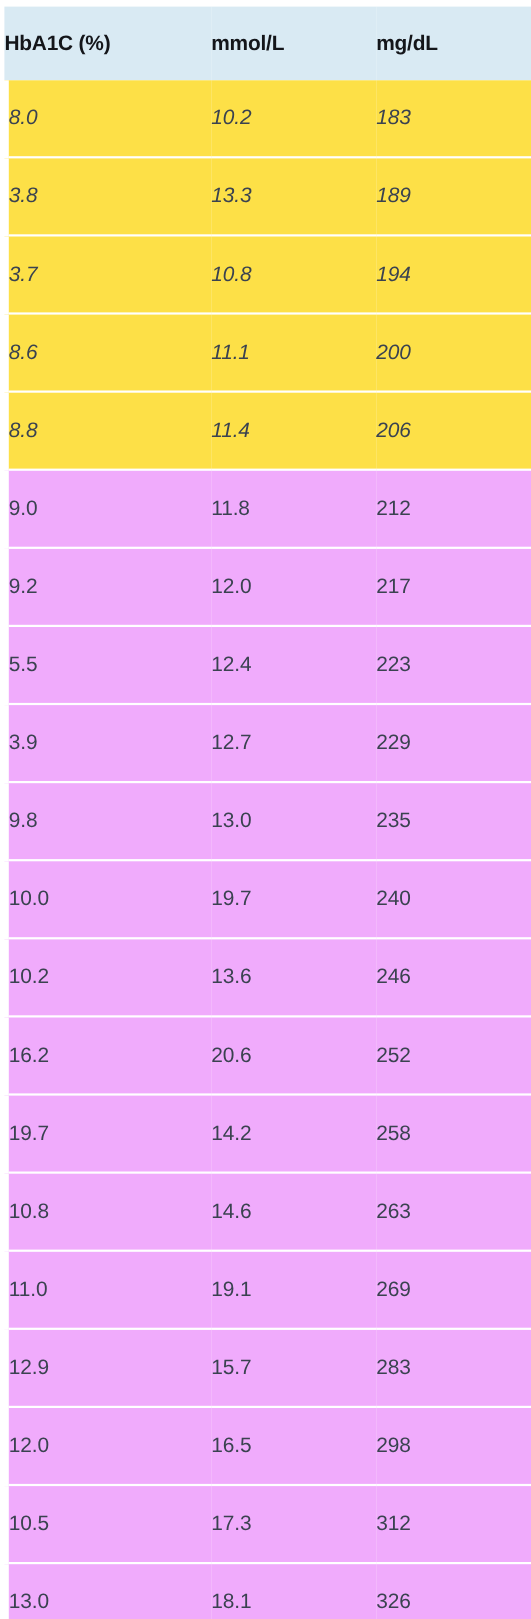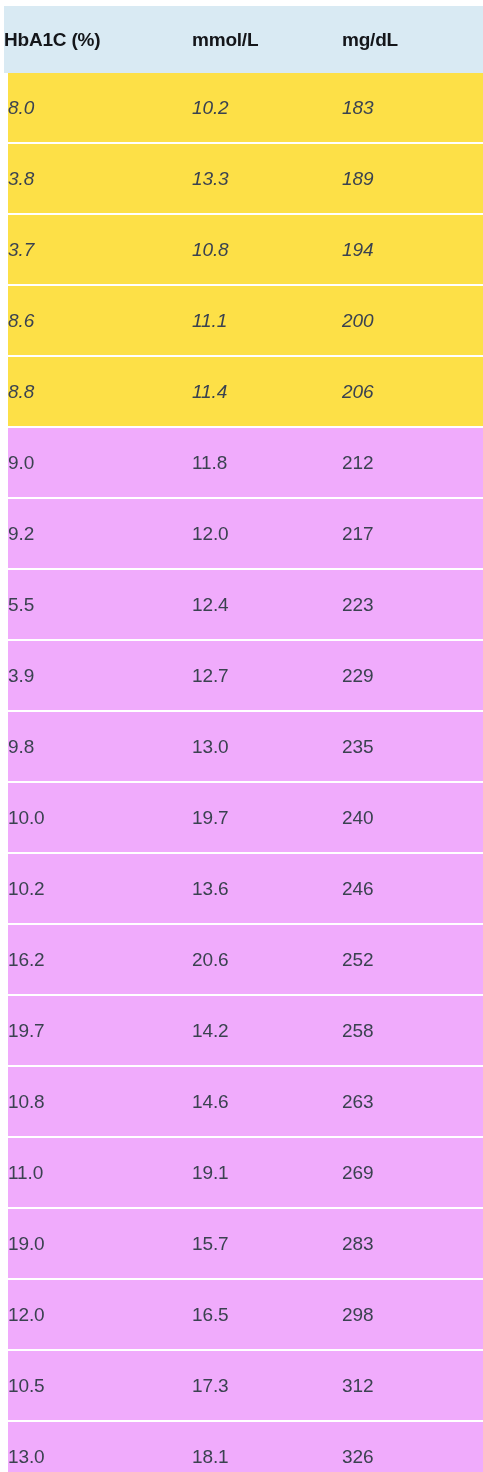--- a/index.html
+++ b/index.html
@@ -162,21 +162,21 @@
           <td class="cell-a">10.8</td>
           <td class="cell-b">14.6</td>
           <td class="cell-c">263</td>
         </tr>
         <tr class="data-row zone-red">
           <td class="cell-a">11.0</td>
           <td class="cell-b">19.1</td>
           <td class="cell-c">269</td>
         </tr>
         <tr class="data-row zone-red">
-          <td class="cell-a">19.0</td>
+          <td class="cell-a">12.9</td>
           <td class="cell-b">15.7</td>
           <td class="cell-c">283</td>
         </tr>
         <tr class="data-row zone-red">
           <td class="cell-a">12.0</td>
           <td class="cell-b">16.5</td>
           <td class="cell-c">298</td>
         </tr>
         <tr class="data-row zone-red">
           <td class="cell-a">10.5</td>

